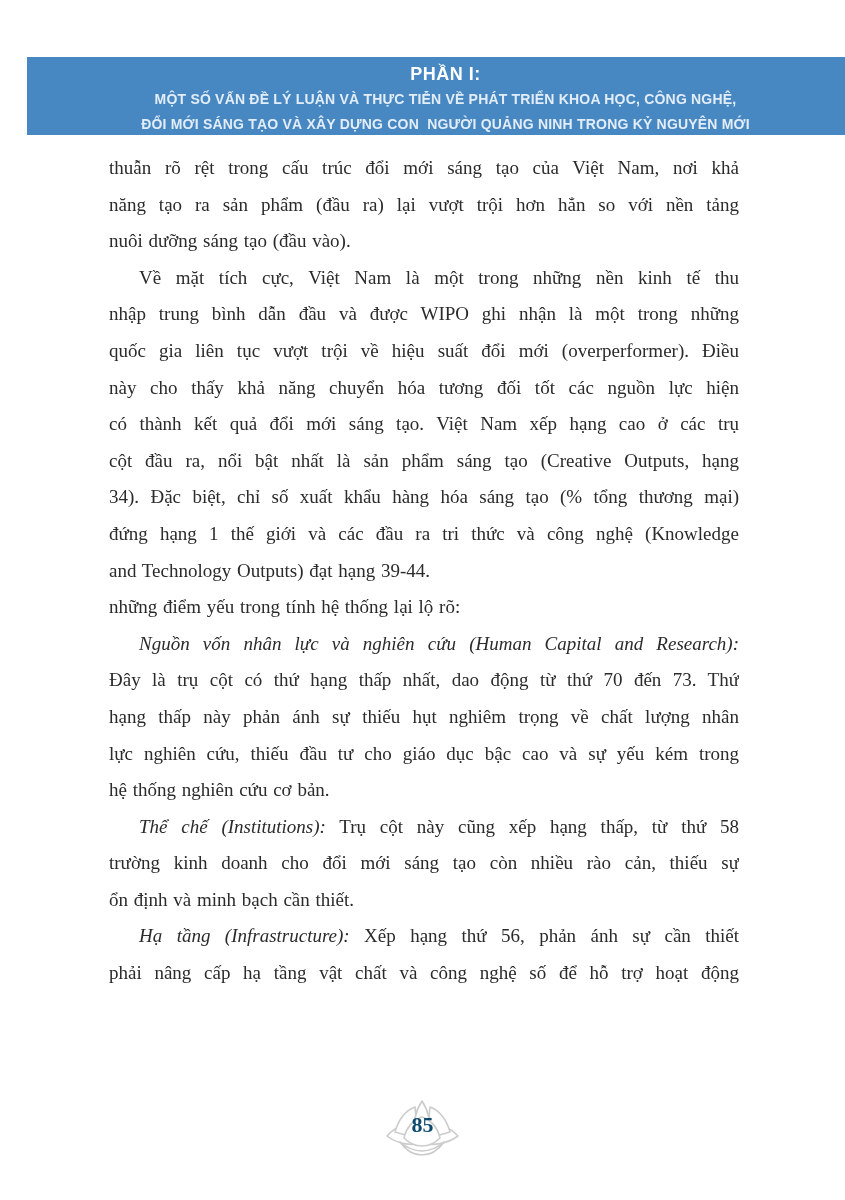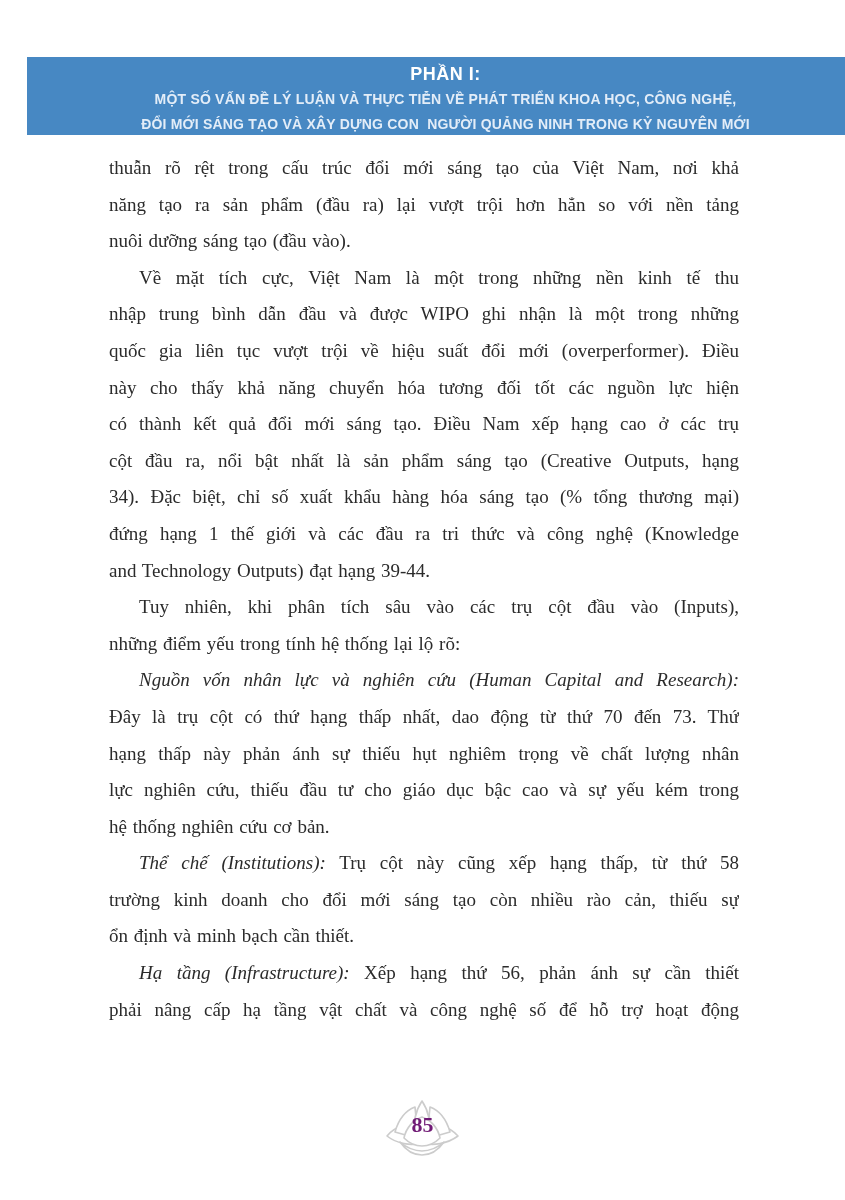--- a/index.html
+++ b/index.html
@@ -18,21 +18,21 @@
   .line{height:36.6px;line-height:36.6px;font-size:19px;color:#2b2b2b;
         text-align:justify;text-align-last:justify;overflow:hidden;
         word-spacing:1px;margin-left:8px;}
   .line.indent{text-indent:30px;}
   .line.end{text-align-last:left;}
   .line .it{font-style:italic;}
   
   .footer{position:absolute;left:0;top:1096px;width:845px;height:70px;text-align:center;}
   .lotus-wrap{position:absolute;left:375px;top:2px;width:95px;height:58px;}
   .pagenum{position:absolute;left:375px;top:16px;width:95px;text-align:center;
-           font-size:22px;font-weight:bold;color:#701a75;
+           font-size:22px;font-weight:bold;color:#0c4a6e;
            font-family:"Liberation Serif",serif;}
 </style>
 </head>
 <body>
 
 <div class="page">
 
   <div class="banner" style="background: rgb(71, 136, 195);">
     <div class="part">PHẦN I:</div>
     <div class="sub">MỘT SỐ VẤN ĐỀ LÝ LUẬN VÀ THỰC TIỄN VỀ PHÁT TRIỂN KHOA HỌC, CÔNG NGHỆ,</div>
@@ -40,26 +40,25 @@
   </div>
 
   <div class="textcol" id="textcol">
       <div class="line"><span>thuẫn rõ rệt trong cấu trúc đổi mới sáng tạo của Việt Nam, nơi khả</span></div>
       <div class="line"><span>năng tạo ra sản phẩm (đầu ra) lại vượt trội hơn hẳn so với nền tảng</span></div>
       <div class="line end"><span>nuôi dưỡng sáng tạo (đầu vào).</span></div>
       <div class="line indent"><span>Về mặt tích cực, Việt Nam là một trong những nền kinh tế thu</span></div>
       <div class="line"><span>nhập trung bình dẫn đầu và được WIPO ghi nhận là một trong những</span></div>
       <div class="line"><span>quốc gia liên tục vượt trội về hiệu suất đổi mới (overperformer). Điều</span></div>
       <div class="line"><span>này cho thấy khả năng chuyển hóa tương đối tốt các nguồn lực hiện</span></div>
-      <div class="line"><span>có thành kết quả đổi mới sáng tạo. Điều Nam xếp hạng cao ở các trụ</span></div>
+      <div class="line"><span>có thành kết quả đổi mới sáng tạo. Việt Nam xếp hạng cao ở các trụ</span></div>
       <div class="line"><span>cột đầu ra, nổi bật nhất là sản phẩm sáng tạo (Creative Outputs, hạng</span></div>
       <div class="line"><span>34). Đặc biệt, chỉ số xuất khẩu hàng hóa sáng tạo (% tổng thương mại)</span></div>
       <div class="line"><span>đứng hạng 1 thế giới và các đầu ra tri thức và công nghệ (Knowledge</span></div>
       <div class="line end"><span>and Technology Outputs) đạt hạng 39-44.</span></div>
-      <div class="line indent"><span>Tuy nhiên, khi phân tích sâu vào các trụ cột đầu vào (Inputs),</span></div>
       <div class="line end"><span>những điểm yếu trong tính hệ thống lại lộ rõ:</span></div>
       <div class="line indent"><span class="it">Nguồn vốn nhân lực và nghiên cứu (Human Capital and Research):</span></div>
       <div class="line"><span>Đây là trụ cột có thứ hạng thấp nhất, dao động từ thứ 70 đến 73. Thứ</span></div>
       <div class="line"><span>hạng thấp này phản ánh sự thiếu hụt nghiêm trọng về chất lượng nhân</span></div>
       <div class="line"><span>lực nghiên cứu, thiếu đầu tư cho giáo dục bậc cao và sự yếu kém trong</span></div>
       <div class="line end"><span>hệ thống nghiên cứu cơ bản.</span></div>
       <div class="line indent"><span class="it">Thể chế (Institutions):</span><span> Trụ cột này cũng xếp hạng thấp, từ thứ 58</span></div>
       <div class="line"><span>trường kinh doanh cho đổi mới sáng tạo còn nhiều rào cản, thiếu sự</span></div>
       <div class="line end"><span>ổn định và minh bạch cần thiết.</span></div>
       <div class="line indent"><span class="it">Hạ tầng (Infrastructure):</span><span> Xếp hạng thứ 56, phản ánh sự cần thiết</span></div>

